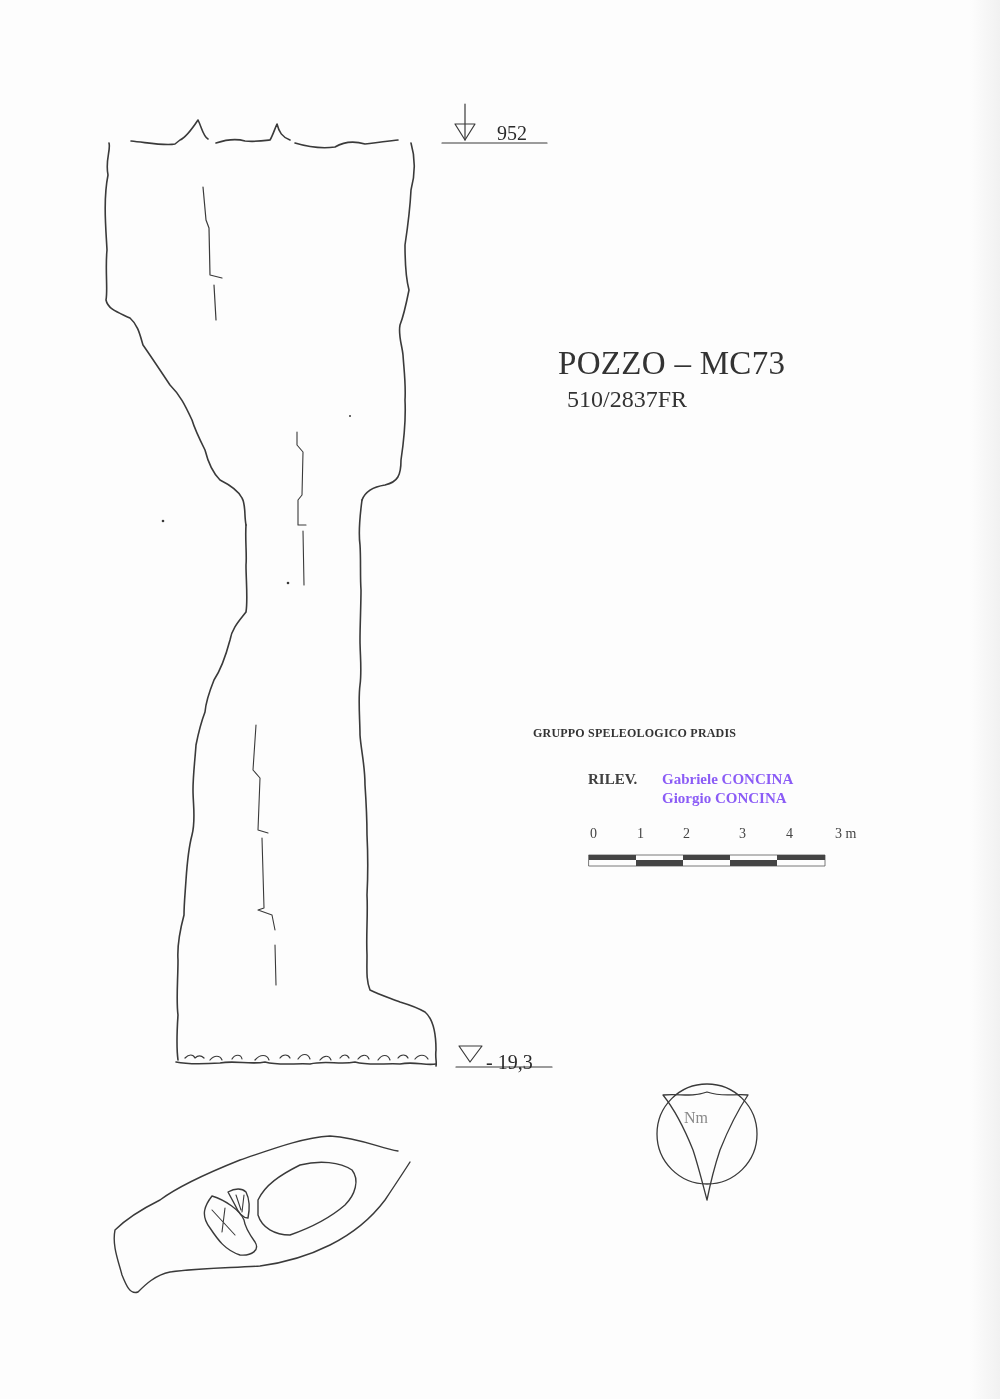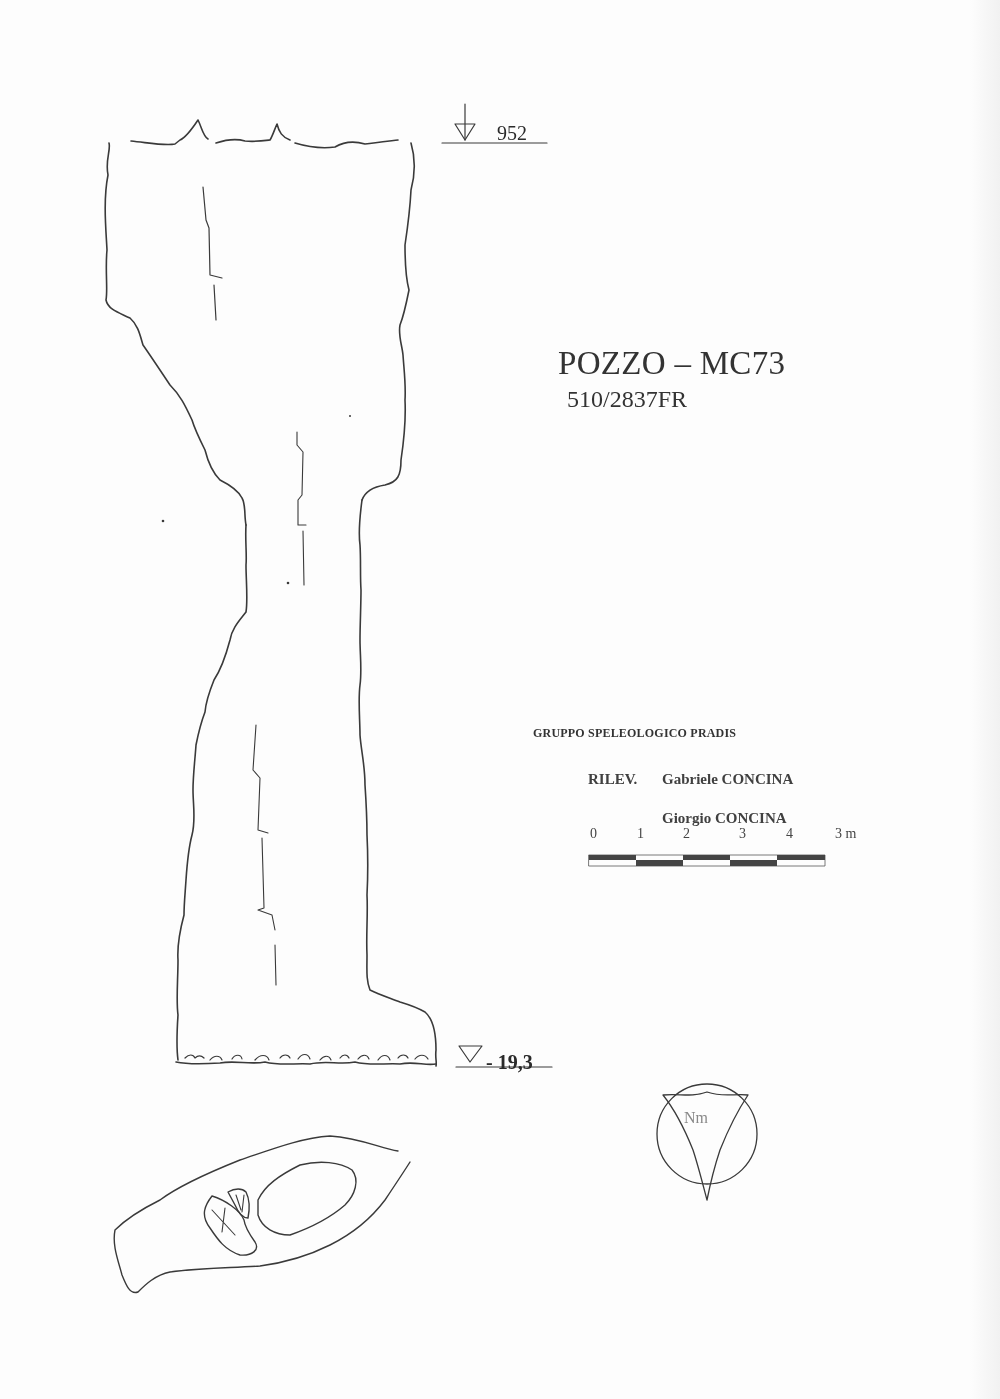--- a/index.html
+++ b/index.html
@@ -1,28 +1,28 @@
 <!DOCTYPE html>
 <html><head>
   <meta charset="utf-8">
   <style>
     html, body { margin: 0; padding: 0; background: #fdfdfd; }
     body { width: 1000px; height: 1399px; position: relative; overflow: hidden; font-family: "Liberation Serif", serif; color: #2a2a2a; }
     .right-edge { position: absolute; right: 0; top: 0; width: 30px; height: 1399px; background: linear-gradient(to right, #fdfdfd, #f1f1f1); }
     svg.drawing { position: absolute; left: 0; top: 0; }
     .label { position: absolute; white-space: nowrap; margin-top: 8px; }
     .elev-top { left: 497px; top: 114px; font-size: 20px; }
-    .elev-bottom { left: 486px; top: 1043px; font-size: 20px; font-weight: bold; }
+    .elev-bottom { left: 486px; top: 1043px; font-size: 20px; }
     .title { left: 558px; top: 337px; font-size: 33px; font-weight: normal; color: #333; letter-spacing: 0.3px; }
     .cadastre { left: 567px; top: 378px; font-size: 24px; font-weight: normal; color: #333; }
     .group { left: 533px; top: 718px; font-size: 12px; font-weight: bold; color: #333; letter-spacing: 0.2px; }
     .rilev-label { left: 588px; top: 763px; font-size: 15px; font-weight: bold; color: #404040; }
-    .surveyor { font-size: 15px; font-weight: bold; color: #404040; }
+    .surveyor { font-size: 15px; font-weight: bold; color: #8b5cf6; }
     .surveyor-1 { left: 662px; top: 763px; }
-    .surveyor-2 { left: 662px; top: 802px; }
+    .surveyor-2 { left: 662px; top: 782px; }
     .tick { position: absolute; top: 826px; font-size: 14px; color: #444; }
     .north-text { left: 684px; top: 1101px; font-size: 16px; color: #888; font-family: "Liberation Serif", serif; }
   </style>
 </head>
 <body>
 
 <div class="right-edge"></div>
 
 <svg class="drawing" width="1000" height="1399" viewBox="0 0 1000 1399">
   <g fill="none" stroke="#3a3a3a" stroke-width="1.6" stroke-linecap="round" stroke-linejoin="round">

